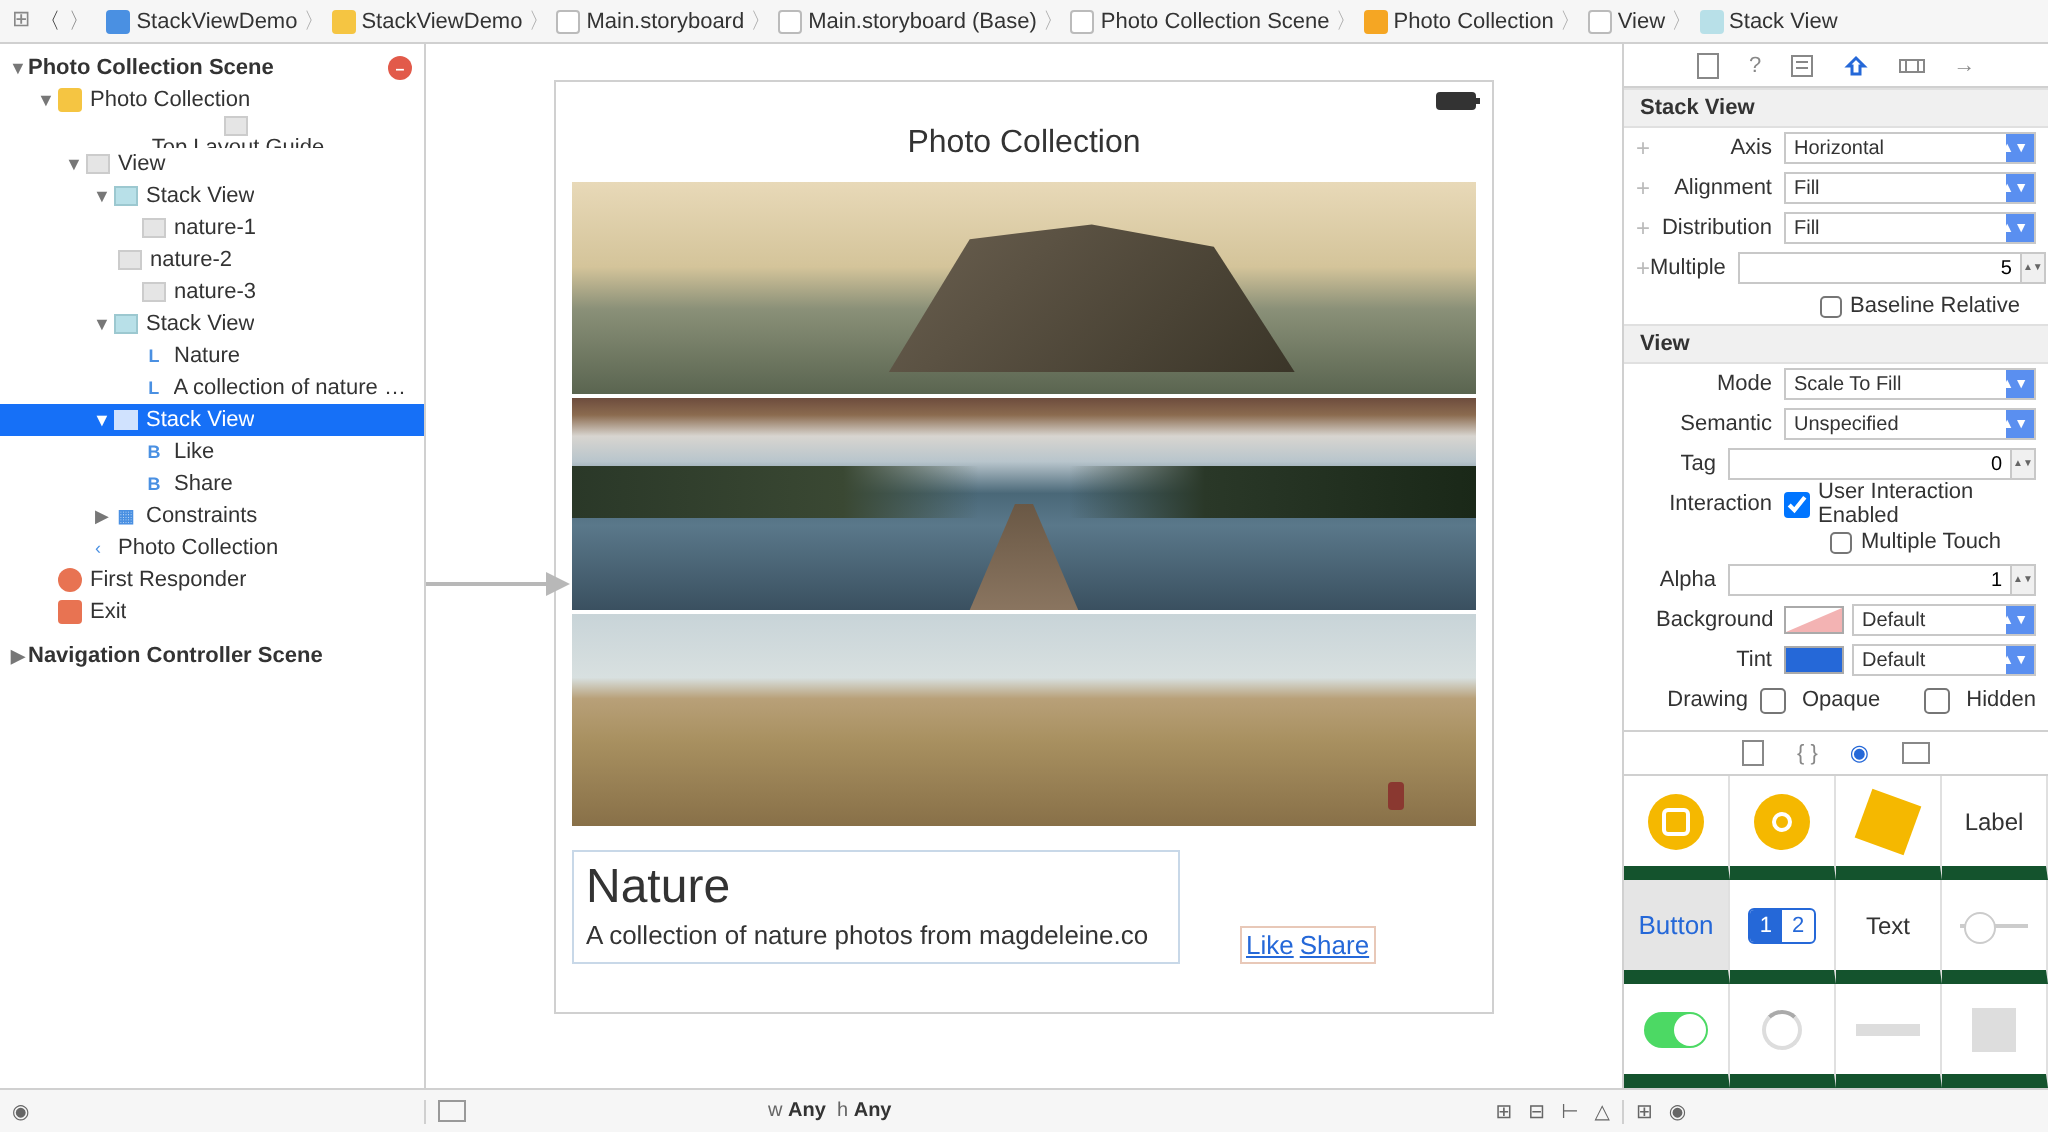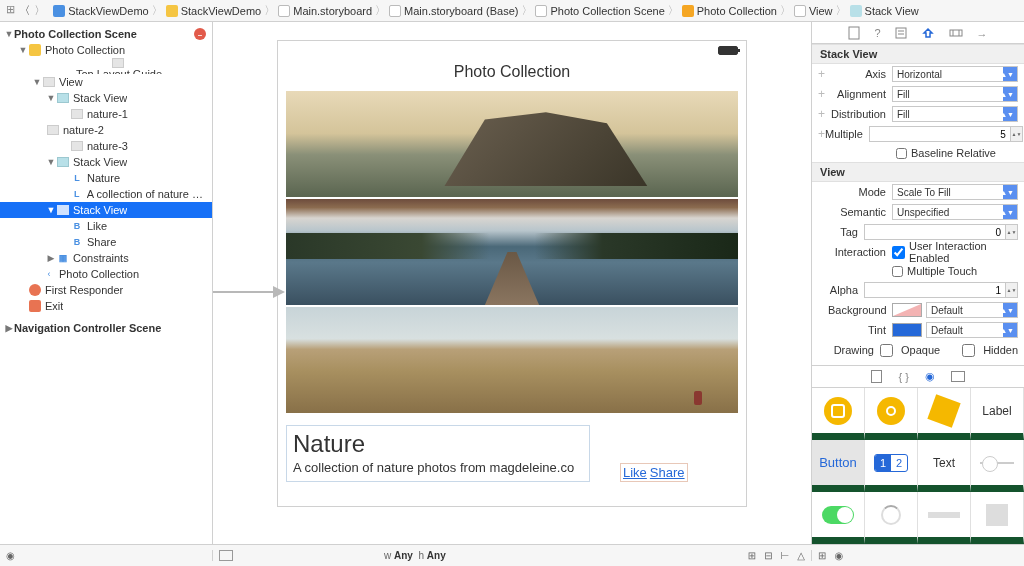--- a/index.html
+++ b/index.html
@@ -78,21 +78,21 @@
 .prop-row { display: flex; align-items: center; height: 20px; padding: 0 6px; }
 .prop-row .plus { width: 10px; color: #bbb; font-size: 12px; }
 .prop-row .plabel { width: 64px; text-align: right; padding-right: 6px; color: #333; }
 .prop-row .pcontrol { flex: 1; }
 .popup { width: 100%; height: 16px; border: 1px solid #c8c8c8; background: #fff; display: flex; align-items: center; padding: 0 4px; position: relative; font-size: 10px; }
 .popup::after { content: ''; position: absolute; right: 0; top: 0; width: 14px; height: 100%; background: #5a8ff0; }
 .popup .arr { position: absolute; right: 3px; color: #fff; font-size: 7px; z-index: 1; }
 .numfield { width: 100%; height: 16px; border: 1px solid #c8c8c8; display: flex; }
 .numfield input { border: none; flex: 1; padding: 0 4px; font-size: 10px; text-align: right; }
 .numfield .stepper { width: 12px; background: #f0f0f0; border-left: 1px solid #c8c8c8; display: flex; flex-direction: column; font-size: 5px; color: #666; align-items: center; justify-content: center; }
-.check-row { display: flex; align-items: center; height: 18px; padding-left: 80px; gap: 4px; }
+.check-row { display: flex; align-items: center; height: 18px; padding-left: 80px; gap: 4px; justify-content: center; }
 .check-row input { width: 11px; height: 11px; }
 .colorwell { width: 30px; height: 14px; border: 1px solid #aaa; margin-right: 4px; display: inline-block; }
 .colorwell.white { background: #fff; position: relative; }
 .colorwell.white::after { content: ''; position: absolute; left: 0; top: 0; width: 0; height: 0; border-left: 28px solid transparent; border-bottom: 12px solid #e04040; opacity: 0.4; }
 .colorwell.blue { background: #2568d8; }
 
 
 .library { border-top: 1px solid #d0d0d0; }
 .library-tabs { height: 22px; display: flex; align-items: center; justify-content: center; gap: 16px; color: #888; border-bottom: 1px solid #d0d0d0; }
 .library-tabs .active { color: #2568d8; }
@@ -214,21 +214,21 @@
           </span>
           <span class="label">Stack View</span>
         </div>
         <div class="tree-row" style="padding-left: 60px;">
           <span class="disclosure"></span>
           <span class="row-icon">
             <span class="icon-gray"></span>
           </span>
           <span class="label">nature-1</span>
         </div>
-        <div class="tree-row" style="padding-left: 36px;">
+        <div class="tree-row" style="padding-left: 48px;">
           <span class="disclosure"></span>
           <span class="row-icon">
             <span class="icon-gray"></span>
           </span>
           <span class="label">nature-2</span>
         </div>
         <div class="tree-row" style="padding-left: 60px;">
           <span class="disclosure"></span>
           <span class="row-icon">
             <span class="icon-gray"></span>

